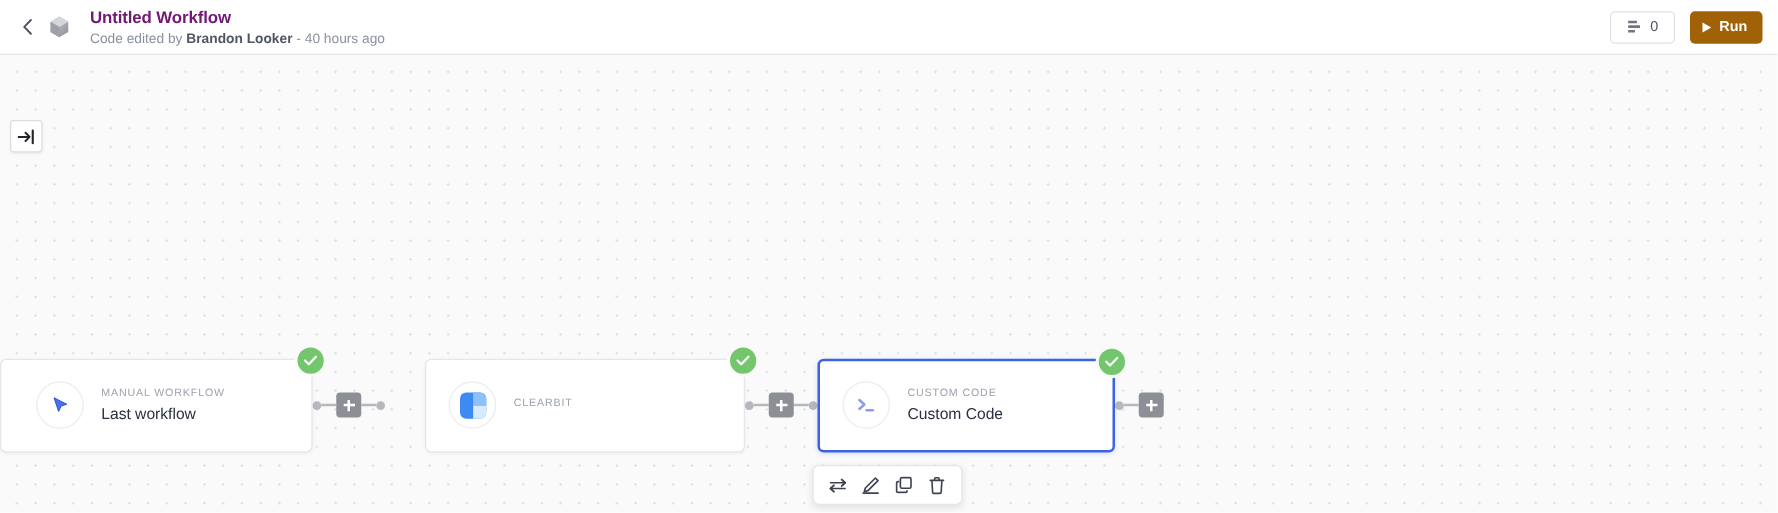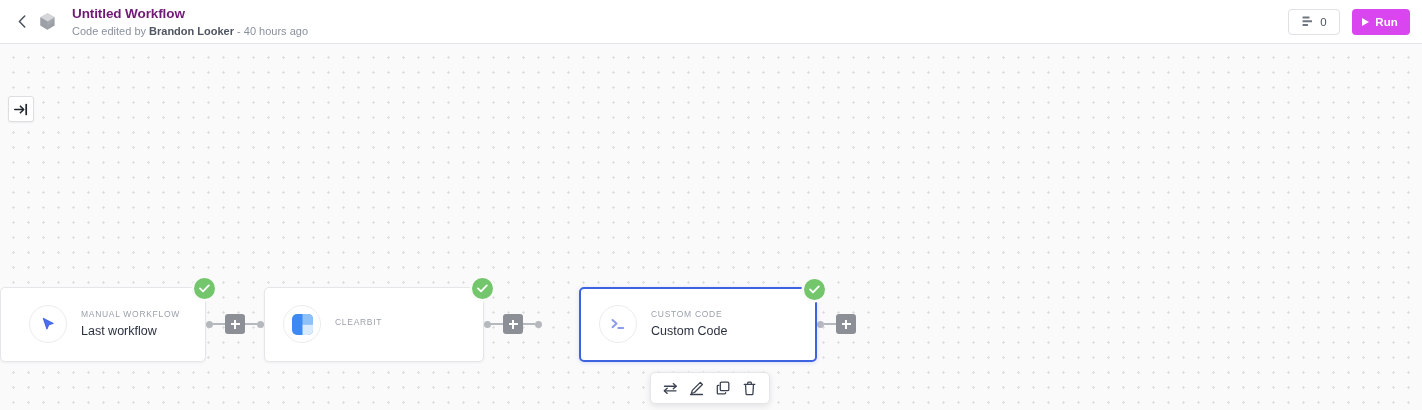--- a/index.html
+++ b/index.html
@@ -97,21 +97,21 @@
     cursor: pointer;
   }
   .count-pill .cnum {
     font-size: 11.5px;
     color: #4f5562;
     font-weight: normal;
   }
 
   .run-btn {
     height: 26px;
-    background: #d946ef;
+    background: #a16207;
     border-radius: 4px;
     display: flex;
     align-items: center;
     gap: 6px;
     padding: 0 12px 0 10px;
     cursor: pointer;
     border: none;
   }
   .run-btn .rlabel {
     font-size: 11.5px;
@@ -175,23 +175,23 @@
     display: flex;
     align-items: center;
     padding: 0 14px 0 18px;
     box-shadow: 0 1px 3px rgba(0,0,0,0.05);
   }
   .node.selected {
     border: 2px solid #3e63e0;
     box-shadow: 0 1px 4px rgba(62,99,224,0.18);
   }
 
-  .node-w1 { width: 206px; padding-left: 28px; }
-  .node-w2 { width: 220px; }
-  .node-w3 { width: 238px; margin-left: 37px; }
+  .node-w1 { width: 250px; padding-left: 28px; }
+  .node-w2 { width: 256px; margin-left: 32px; }
+  .node-w3 { width: 238px; }
 
   .node-icon {
     width: 38px;
     height: 38px;
     border-radius: 50%;
     border: 1px solid #ececee;
     background: #fff;
     display: flex;
     align-items: center;
     justify-content: center;

